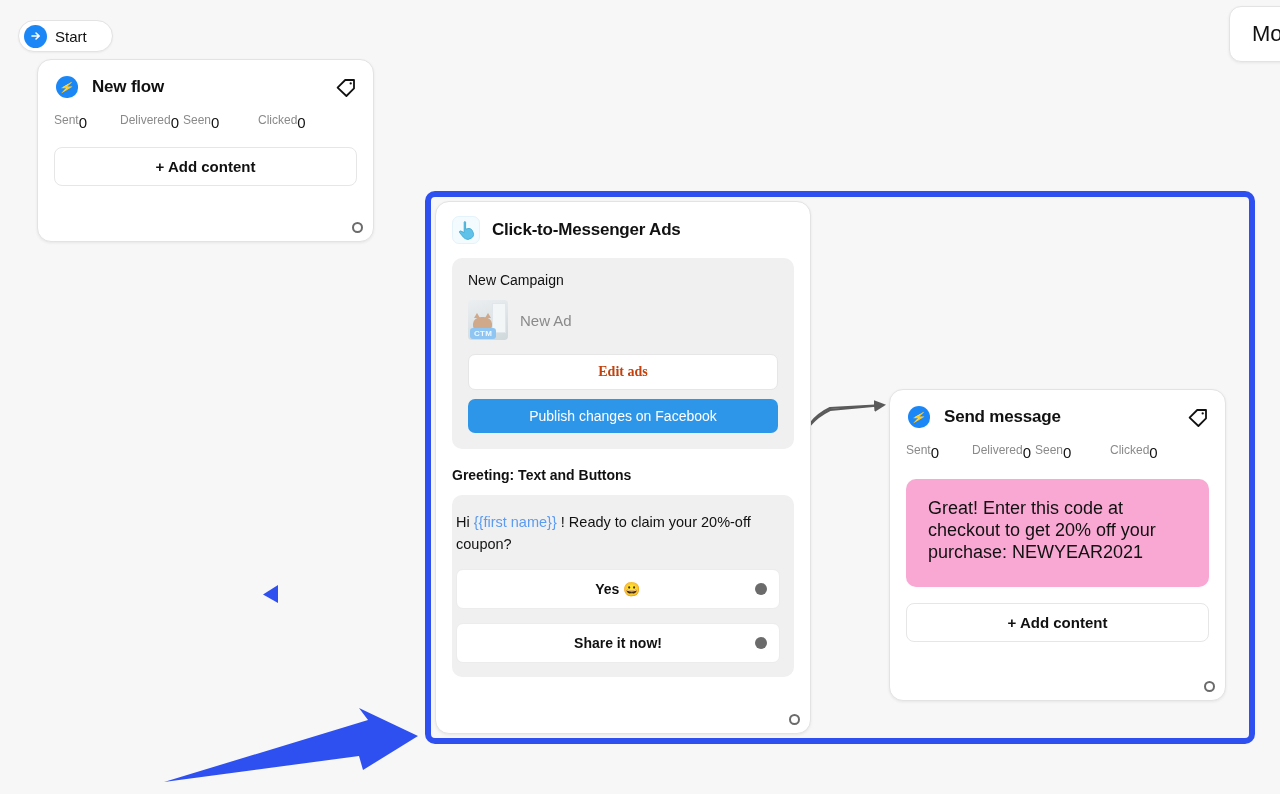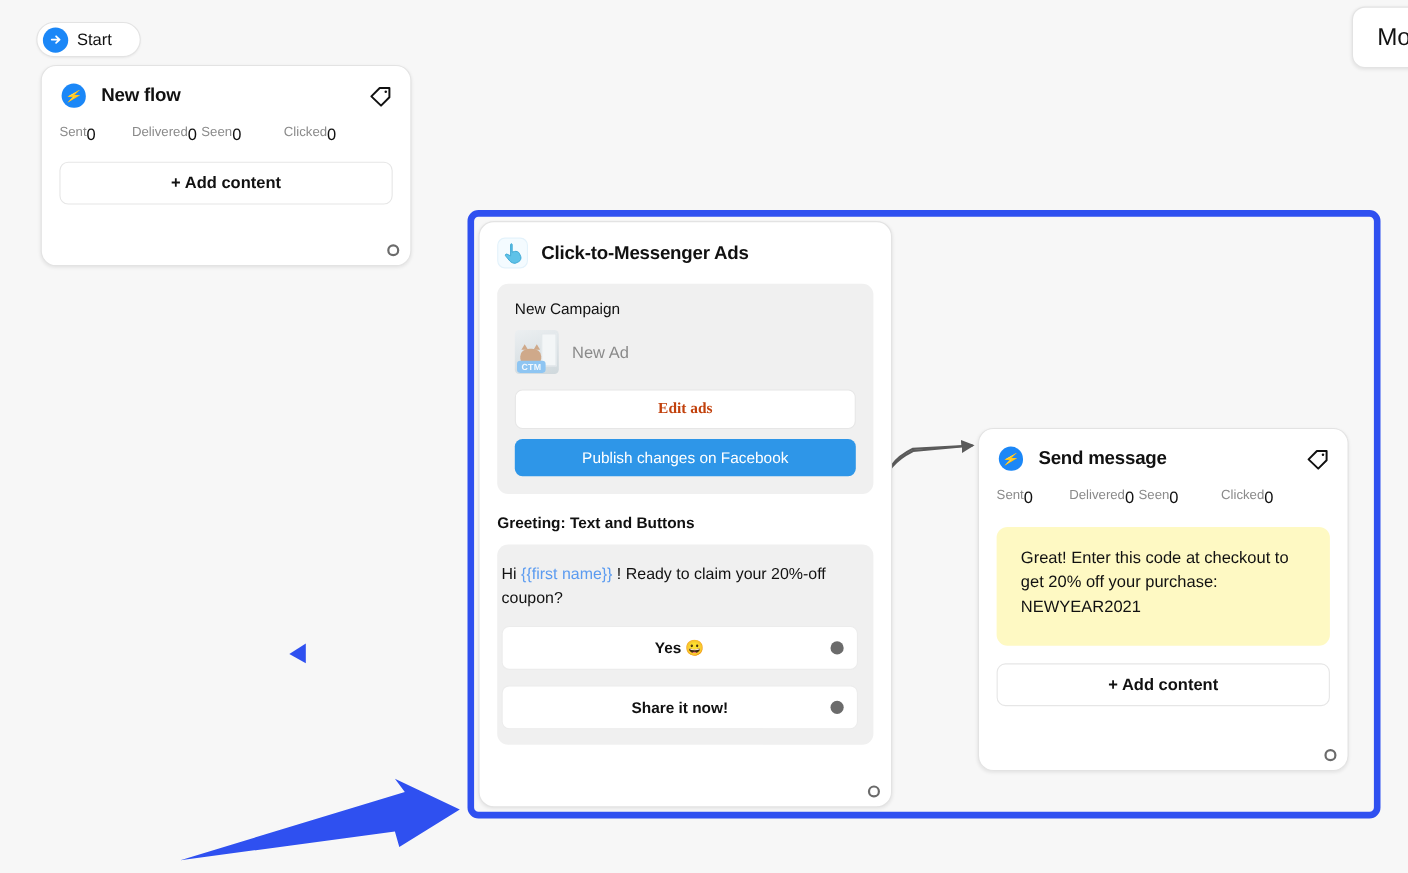--- a/index.html
+++ b/index.html
@@ -81,21 +81,21 @@
   
   .port {
     position: absolute; right: 10px; bottom: 8px;
     width: 11px; height: 11px; border-radius: 50%;
     border: 2px solid #6b6b6b; background: #fff;
     cursor: pointer;
   }
 
   
   .start-pill {
-    position: absolute; left: 33px; top: 20px;
+    position: absolute; left: 18px; top: 20px;
     width: 95px; height: 32px;
     background: #fff; border: 1px solid #e3e3e3; border-radius: 16px;
     display: flex; align-items: center; gap: 8px; padding-left: 5px;
     box-shadow: 0 1px 2px rgba(0,0,0,.05);
     cursor: pointer;
   }
   .start-circle {
     width: 23px; height: 23px; border-radius: 50%; background: #1b87f7;
     display: flex; align-items: center; justify-content: center;
     flex: 0 0 auto;
@@ -185,23 +185,23 @@
   }
   .reply-dot {
     position: absolute; right: 12px; top: 50%; transform: translateY(-50%);
     width: 12px; height: 12px; border-radius: 50%; background: #6b6b6b;
   }
 
   
   #card-send { left: 889px; top: 389px; width: 337px; height: 312px; }
   .msg-bubble {
     margin: 10px 16px 16px 16px;
-    background: #fef9c3; border-radius: 10px;
+    background: #f9a8d4; border-radius: 10px;
     padding: 18px 18px 24px 22px;
-    font-size: 15px; color: #111; line-height: 22px;
+    font-size: 18px; color: #111; line-height: 22px;
   }
 
   
   #card-more {
     left: 1229px; top: 6px; width: 110px; height: 56px;
     border-radius: 12px;
     display: flex; align-items: center; padding-left: 22px;
   }
   #card-more .t { font-size: 22px; color: #111; white-space: nowrap; }
 

